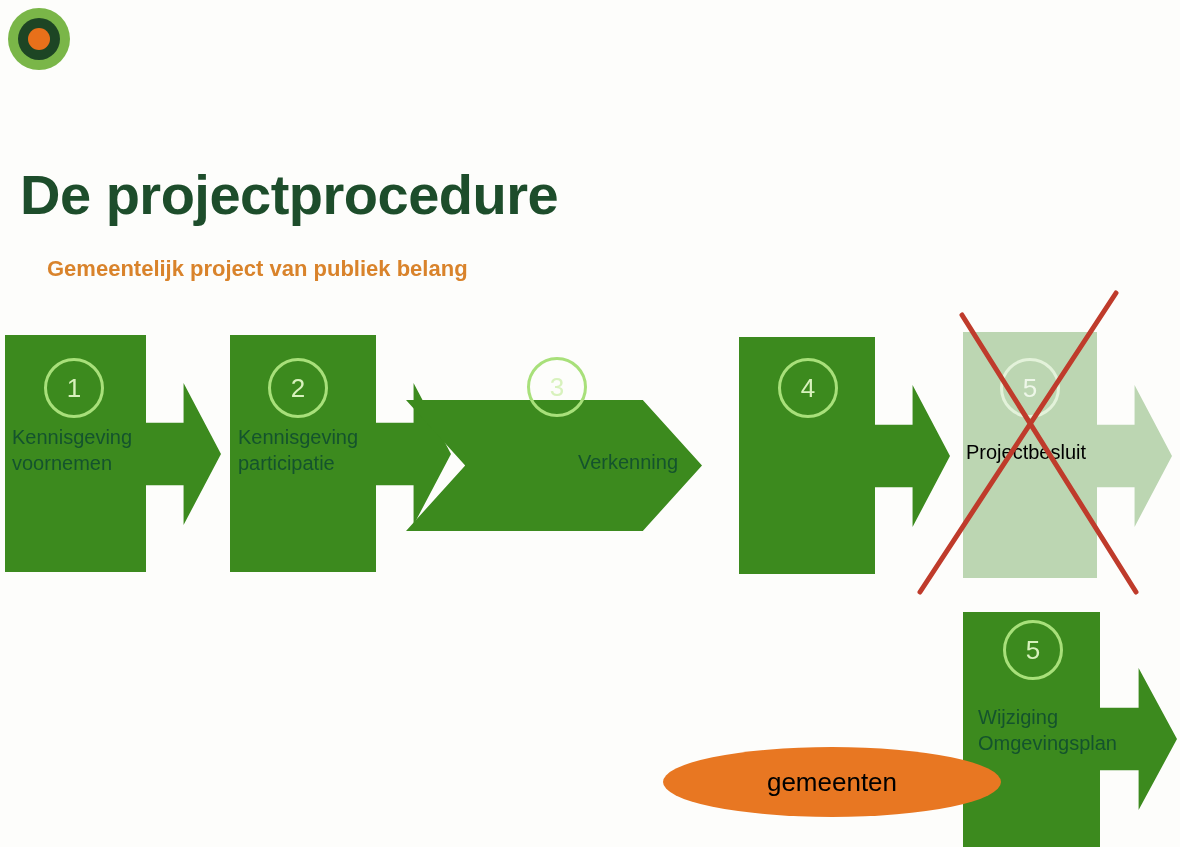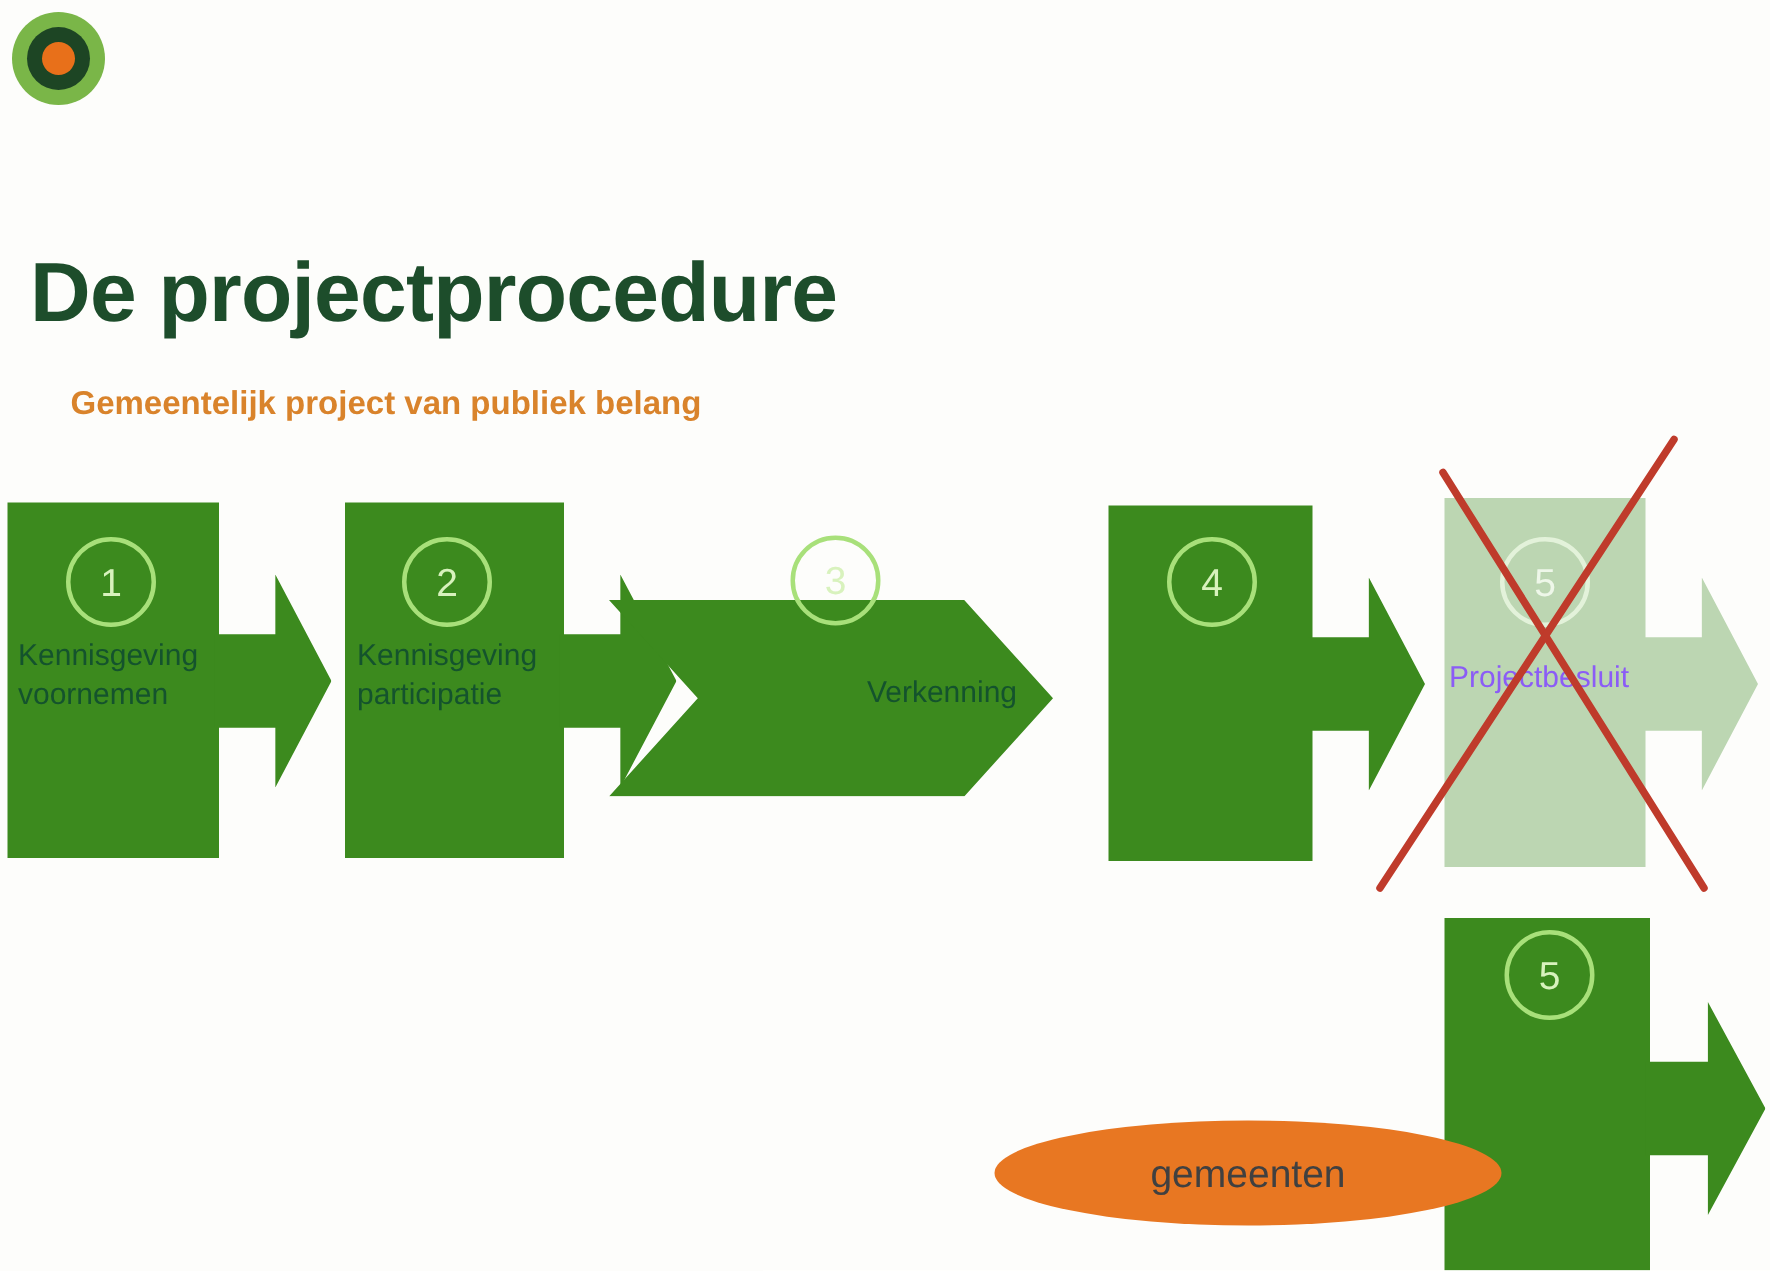--- a/index.html
+++ b/index.html
@@ -108,21 +108,21 @@
     color: #eef7e9;
   }
 
   .step-label {
     position: absolute;
     color: #14532d;
     font-size: 20px;
     line-height: 1.28;
     white-space: pre-line;
   }
-  .step-label.faded { color: #8b5cf6; }
+  .step-label.faded { color: #000000; }
 
   
   #cross {
     position: absolute;
     left: 910px;
     top: 282px;
     width: 240px;
     height: 320px;
     pointer-events: none;
   }
@@ -135,21 +135,21 @@
     width: 338px;
     height: 70px;
     border-radius: 50%;
     background: #e87722;
     display: flex;
     align-items: center;
     justify-content: center;
   }
   #gemeenten-ellipse .lbl {
     font-size: 26px;
-    color: #404040;
+    color: #000000;
   }
 </style>
 </head>
 <body>
 
 <div id="slide">
 
   <div id="logo">
     <div class="ring-mid">
       <div class="ring-core"></div>
@@ -185,18 +185,20 @@
   <div class="step-label faded" style="left:966px; top:440px; width:150px;">Projectbesluit</div>
 
   <svg id="cross" viewBox="0 0 240 320">
     <line x1="52" y1="33" x2="226" y2="310" stroke="#bf3b2b" stroke-width="5" stroke-linecap="round"></line>
     <line x1="206" y1="11" x2="10" y2="310" stroke="#bf3b2b" stroke-width="5" stroke-linecap="round"></line>
   </svg>
 
   <div class="step-box" style="left:963px; top:612px; width:137px; height:235px;"></div>
   <div class="step-arrow" style="left:1097px; top:668px; width:80px; height:142px;"></div>
   <div class="num-circle" style="left:1003px; top:620px; width:60px; height:60px;">5</div>
+  <div class="step-label" style="left:978px; top:705px; width:180px;">Wijziging
+Omgevingsplan</div>
 
   <div id="gemeenten-ellipse">
     <span class="lbl">gemeenten</span>
   </div>
 
 </div>
 
 </body></html>

